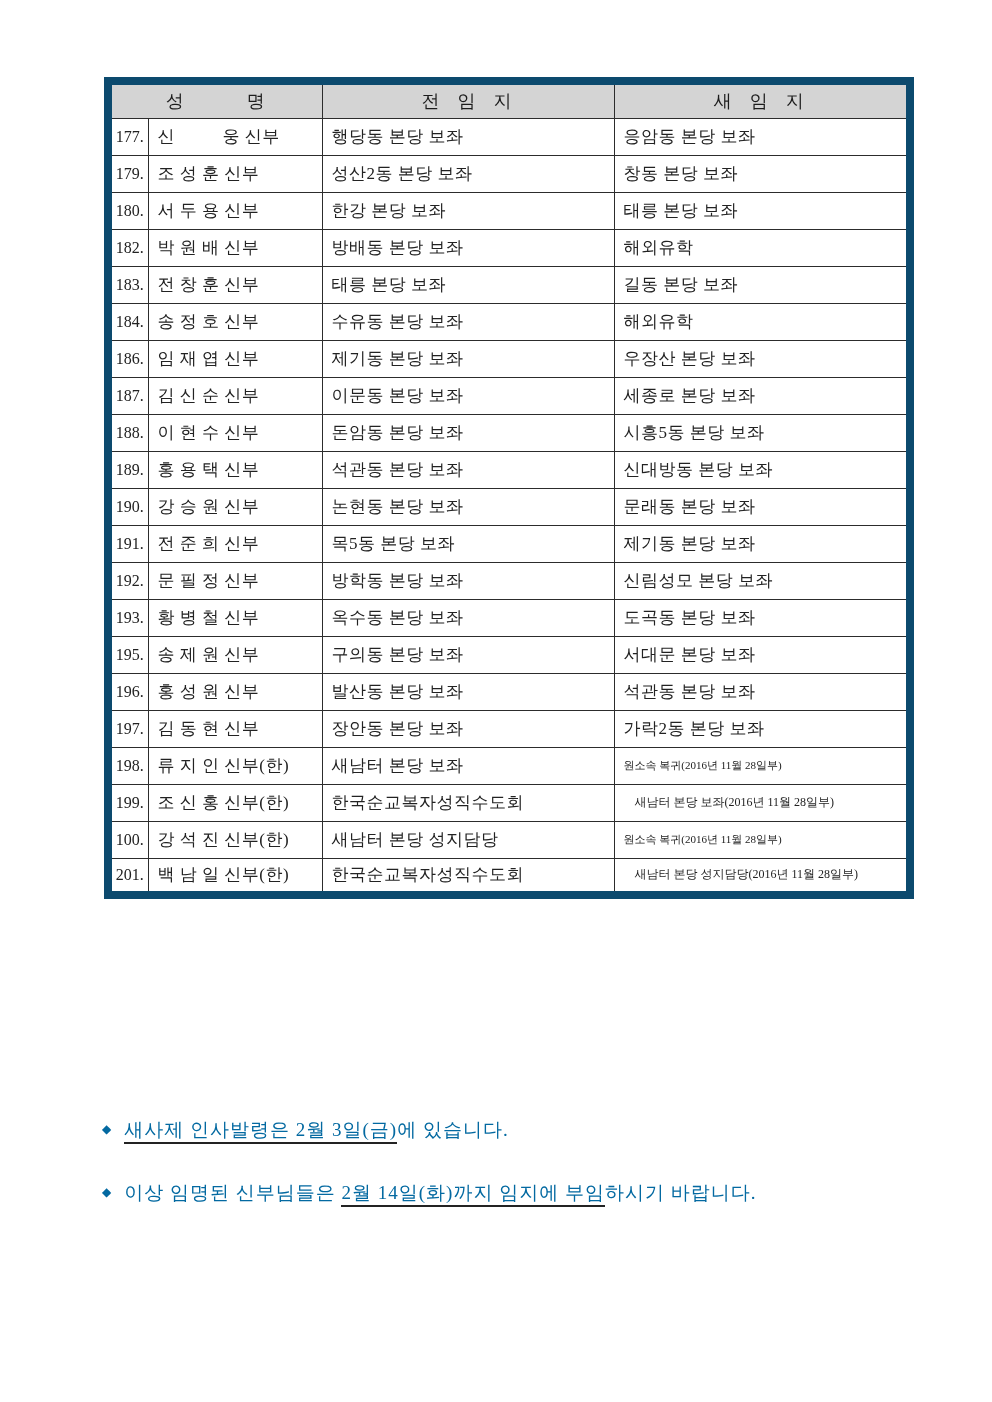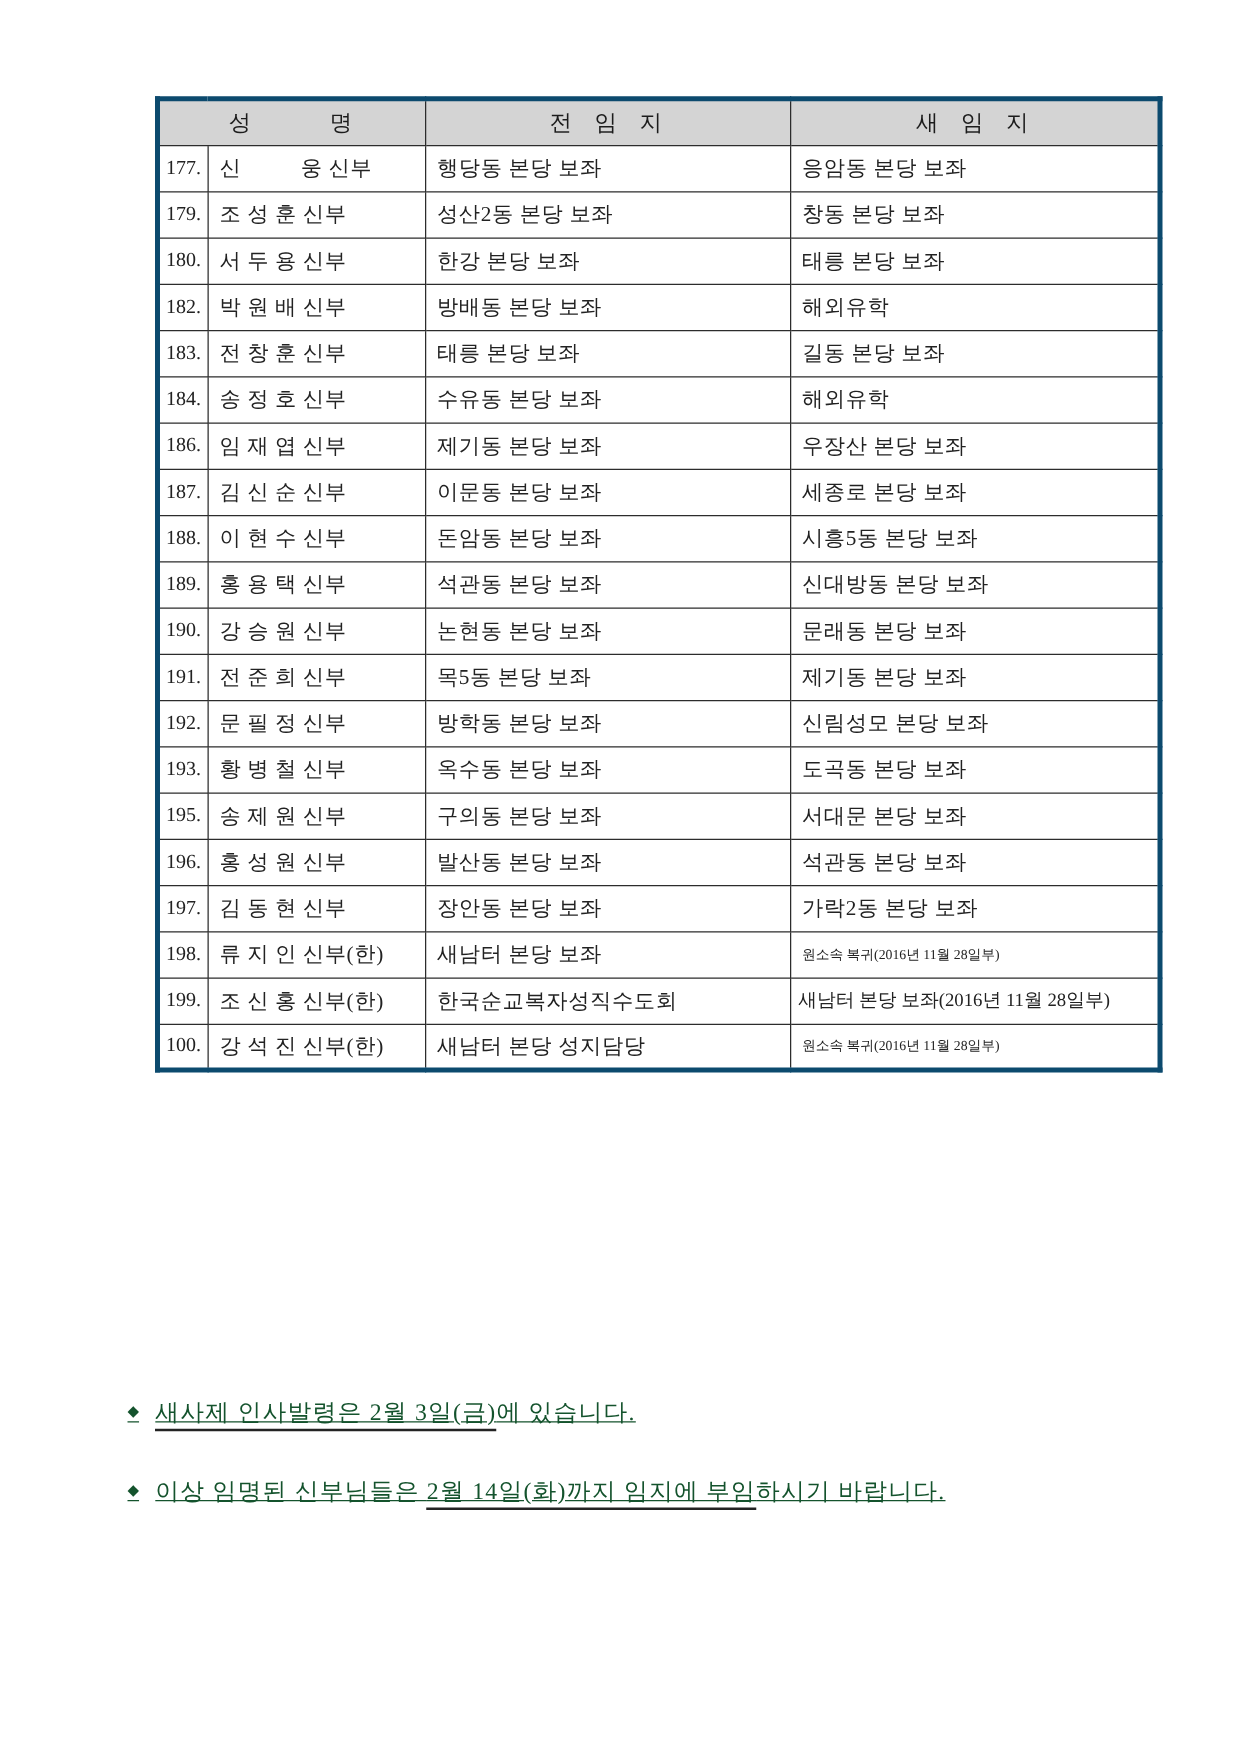--- a/index.html
+++ b/index.html
@@ -25,22 +25,21 @@
     width: 802px;
     border-collapse: collapse;
     table-layout: fixed;
   }
   table.assignments th,
   table.assignments td {
     border: 1px solid #2c2c2c;
     overflow: hidden;
   }
   table.assignments {
-    border: 4px solid #0c4a6e;
-    margin-left: 20px;
+    border: 8px solid #0c4a6e;
   }
   th {
     background: #d4d4d4;
     height: 37px;
     font-weight: normal;
     font-size: 18px;
     text-align: center;
     letter-spacing: 3px;
     white-space: pre;
     color: #1c1c1c;
@@ -56,34 +55,33 @@
     text-align: center;
     font-size: 16px;
     letter-spacing: 0;
     padding: 6px 1px;
   }
   td.col-name, td.col-from, td.col-to {
     padding-left: 9px;
     white-space: pre;
   }
   td.col-to.sm { font-size: 11px; letter-spacing: 0; }
-  td.col-to.xs { font-size: 15px; letter-spacing: 0; padding-left: 6px; }
+  td.col-to.xs { font-size: 12px; letter-spacing: 0; padding-left: 20px; }
   .notes {
     position: absolute;
     left: 102px;
     top: 1117px;
     width: 810px;
   }
   .note {
     font-size: 19px;
     letter-spacing: 1px;
     margin-bottom: 37px;
     white-space: pre-wrap;
-    color: #14532d;
-    text-decoration: underline;
+    color: #0369a1;
   }
   .note .bullet {
     font-size: 12px;
     margin-right: 13px;
     vertical-align: 3px;
     letter-spacing: 0;
   }
   .note .u {
     border-bottom: 2px solid #232323;
     padding-bottom: 2px;
@@ -222,20 +220,26 @@
           <td class="col-name">조 신 홍 신부(한)</td>
           <td class="col-from">한국순교복자성직수도회</td>
           <td class="col-to xs">새남터 본당 보좌(2016년 11월 28일부)</td>
         </tr>
         <tr>
           <td class="col-no">100.</td>
           <td class="col-name">강 석 진 신부(한)</td>
           <td class="col-from">새남터 본당 성지담당</td>
           <td class="col-to sm">원소속 복귀(2016년 11월 28일부)</td>
         </tr>
+        <tr>
+          <td class="col-no">201.</td>
+          <td class="col-name">백 남 일 신부(한)</td>
+          <td class="col-from">한국순교복자성직수도회</td>
+          <td class="col-to xs">새남터 본당 성지담당(2016년 11월 28일부)</td>
+        </tr>
       </tbody>
   </table>
 
   <div class="notes">
     <p class="note"><span class="bullet">◆</span><span></span><span class="u">새사제 인사발령은 2월 3일(금)</span><span>에 있습니다.</span></p>
     <p class="note"><span class="bullet">◆</span><span>이상 임명된 신부님들은 </span><span class="u">2월 14일(화)까지 임지에 부임</span><span>하시기 바랍니다.</span></p>
   </div>
 
 </div>
 

